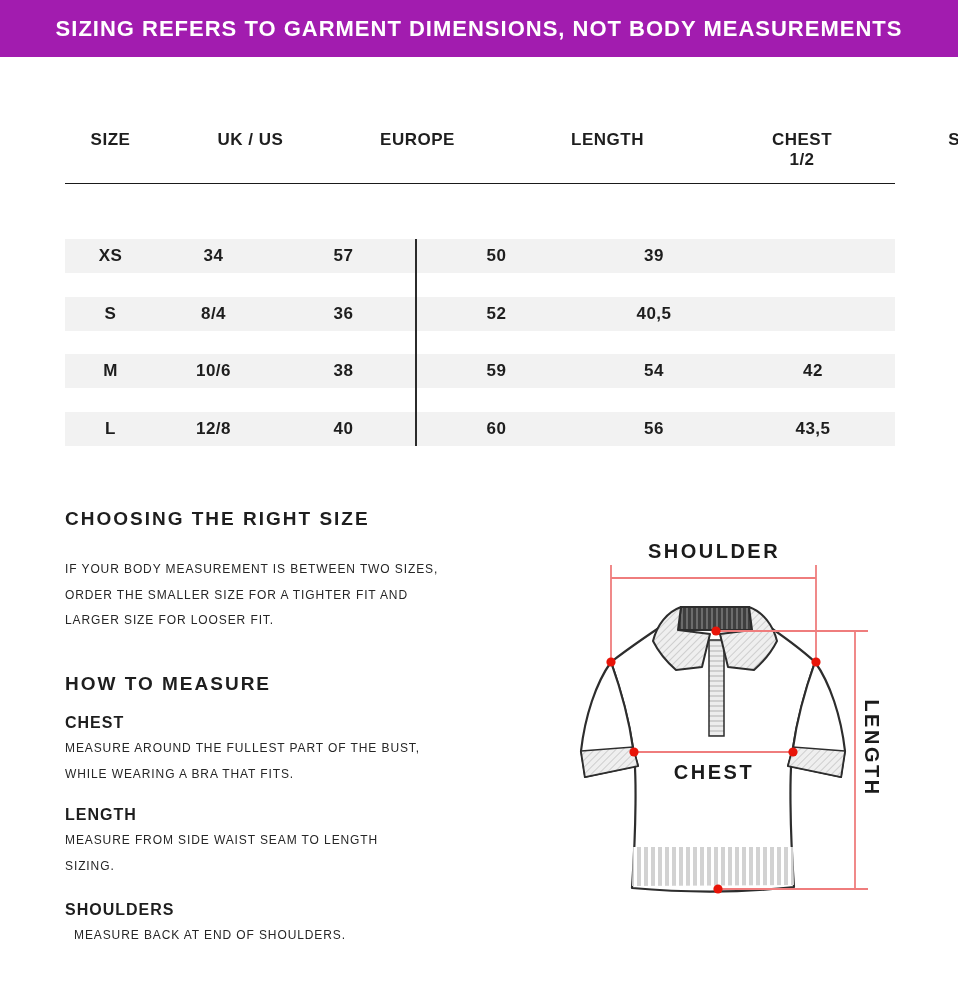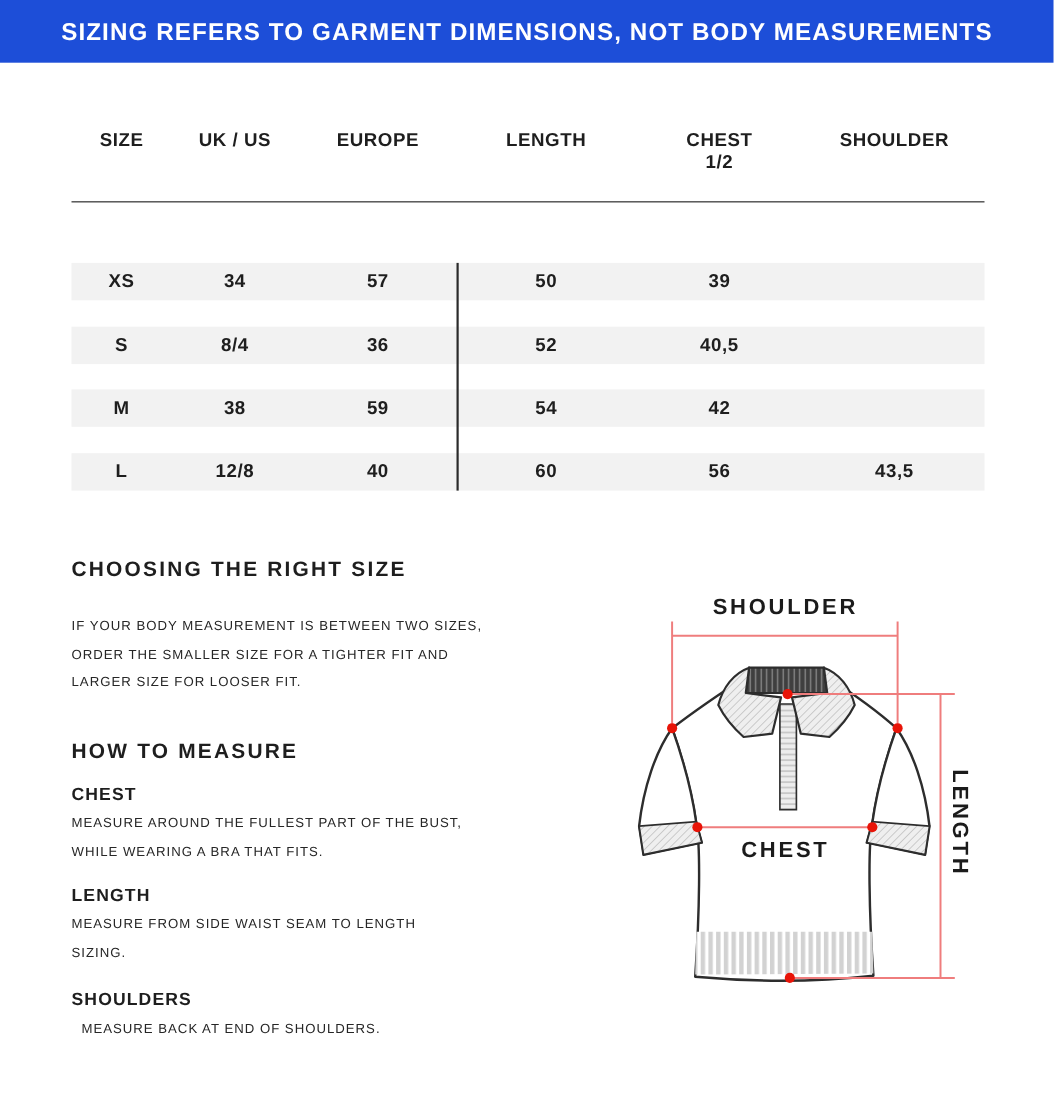--- a/index.html
+++ b/index.html
@@ -3,32 +3,32 @@
 <meta charset="utf-8">
 <style>
   * { margin:0; padding:0; box-sizing:border-box; }
   html,body { background:#ffffff; }
   .page {
     position:relative; width:958px; height:1004px; background:#ffffff;
     font-family:"Liberation Sans","DejaVu Sans",sans-serif; color:#1e1e1e; overflow:hidden;
   }
   
   .banner {
-    position:absolute; left:0; top:0; width:958px; height:57px; background:#1d4ed8;
+    position:absolute; left:0; top:0; width:958px; height:57px; background:#a21caf;
     display:flex; align-items:center; justify-content:center;
   }
   .banner span {
     color:#ffffff; font-size:22px; font-weight:bold; letter-spacing:1px; white-space:nowrap;
   }
   
   .table-wrap { position:absolute; left:65px; top:118px; width:830px; }
   .thead, .trow {
     display:grid; grid-template-columns:91px 115px 145px 161px 154px 164px;
   }
-  .thead { position:absolute; left:0; top:0; width:830px; }
+  .thead { position:absolute; left:0; top:12px; width:830px;gap:37px; }
   .th {
     text-align:center; font-size:17px; font-weight:bold; letter-spacing:0.5px; line-height:20px;
   }
   .th .sub { font-weight:bold; }
   .head-rule {
     position:absolute; left:0; top:65px; width:830px; height:1px; background:#1a1a1a;
   }
   .trow {
     position:absolute; left:0; width:830px; height:34px; background:#f2f2f2;
   }
@@ -112,20 +112,21 @@
     </div>
     <div class="trow row-1">
       <div class="td">S</div>
       <div class="td">8/4</div>
       <div class="td">36</div>
       <div class="td">52</div>
       <div class="td">40,5</div>
     </div>
     <div class="trow row-2">
       <div class="td">M</div>
+      <div class="td">10/6</div>
       <div class="td">38</div>
       <div class="td">59</div>
       <div class="td">54</div>
       <div class="td">42</div>
     </div>
     <div class="trow row-3">
       <div class="td">L</div>
       <div class="td">12/8</div>
       <div class="td">40</div>
       <div class="td">60</div>

